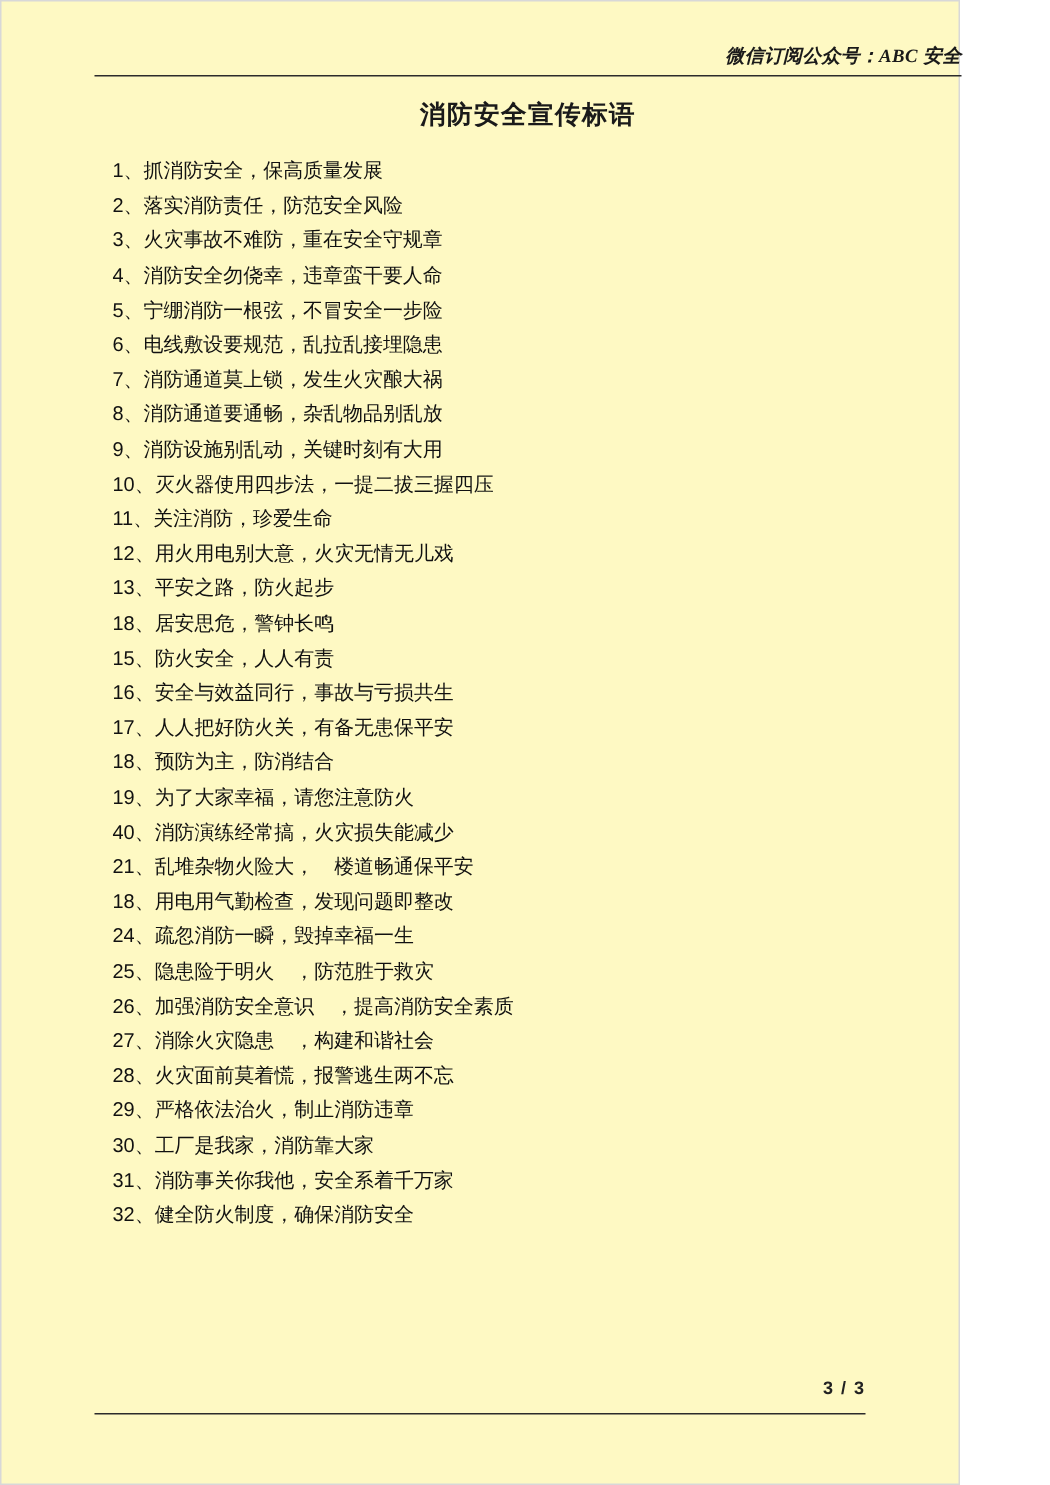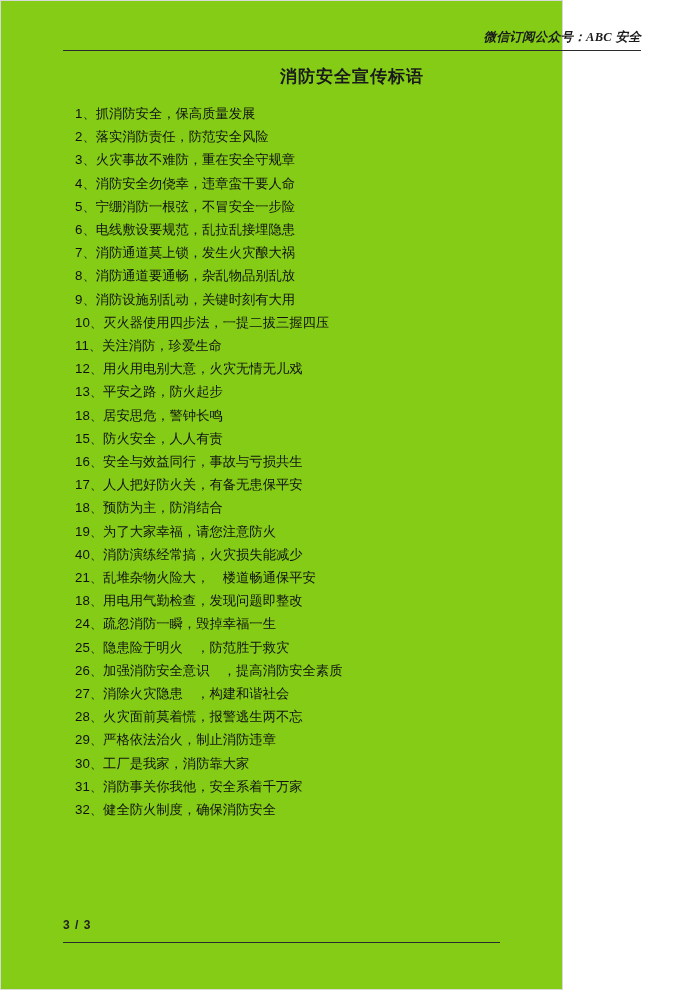--- a/index.html
+++ b/index.html
@@ -11,23 +11,23 @@
     width: 700px;
     height: 990px;
     font-family: "Liberation Serif", "DejaVu Serif", serif;
     color: #1a1a1a;
     position: relative;
     overflow: hidden;
   }
   .page {
     position: absolute;
     left: 0; top: 0;
-    width: 563px;
+    width: 640px;
     height: 990px;
-    background: #84cc16;
+    background: #fef9c3;
     box-sizing: border-box;
     border: 1px solid #d8d8d8;
   }
   .page-inner {
     position: absolute;
     left: 62px;
     top: 28px;
     width: 578px;
     height: 930px;
   }
@@ -66,21 +66,21 @@
     font-family: "Liberation Sans", "DejaVu Sans", sans-serif;
     color: #111111;
   }
   .footer-wrap {
     position: absolute;
     left: 62px;
     right: 62px;
     bottom: 46px;
   }
   .page-number {
-    text-align: left;
+    text-align: right;
     font-size: 12px;
     font-weight: bold;
     color: #222222;
     font-family: "Liberation Sans", "DejaVu Sans", sans-serif;
     letter-spacing: 1px;
     margin-bottom: 10px;
   }
   .footer-rule {
     border-bottom: 1.6px solid #2b2b2b;
   }

